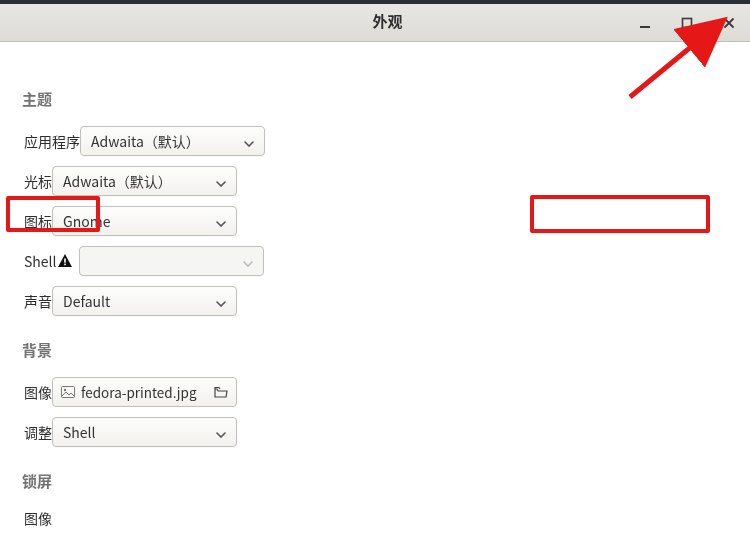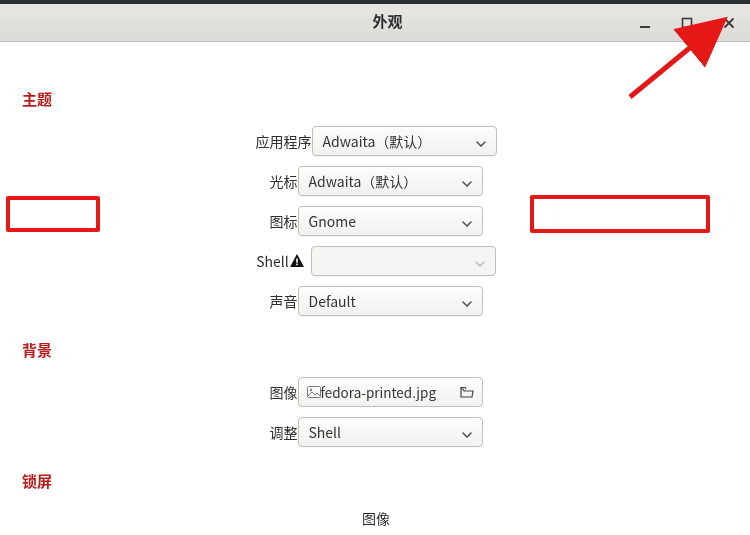--- a/index.html
+++ b/index.html
@@ -49,29 +49,29 @@
     justify-content: center;
     color: #3a3a3a;
     cursor: pointer;
   }
   .content {
     padding: 22px 22px 0 22px;
   }
   .section-header {
     font-size: 15px;
     font-weight: 700;
-    color: #b91c1c;
+    color: #737373;
     margin-top: 18px;
     margin-bottom: 12px;
   }
   .section-header.first { margin-top: 24px; }
   .row {
     display: flex;
     align-items: center;
-    justify-content: center;
+    justify-content: flex-start;
     height: 40px;
   }
   .row .label {
     font-size: 14px;
     color: #2e2e2e;
     padding-left: 2px;
   }
   .combo {
     width: 185px;
     height: 30px;
@@ -100,20 +100,21 @@
     width: 185px;
     height: 30px;
     background: linear-gradient(to bottom, #fdfdfc, #f2f1ee);
     border: 1px solid #bfbfbb;
     border-radius: 4px;
     display: flex;
     align-items: center;
     padding: 0 8px;
     font-size: 13.5px;
     color: #333;
+    gap:6px;
   }
   .filebtn .open-icon {
     margin-left:auto;
   }
   .warn-icon {
     display:inline-flex;
     align-items:center;
     margin-right:6px;
   }
   .right-group {

